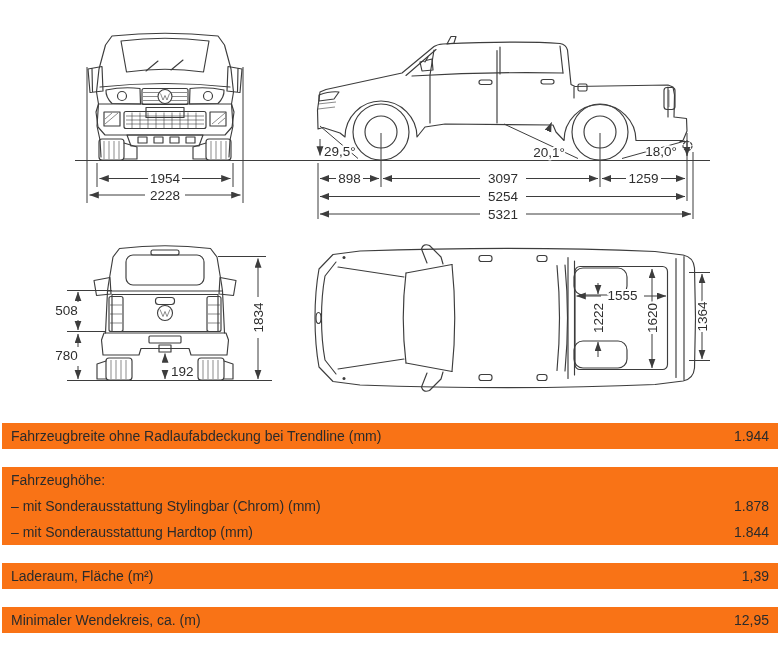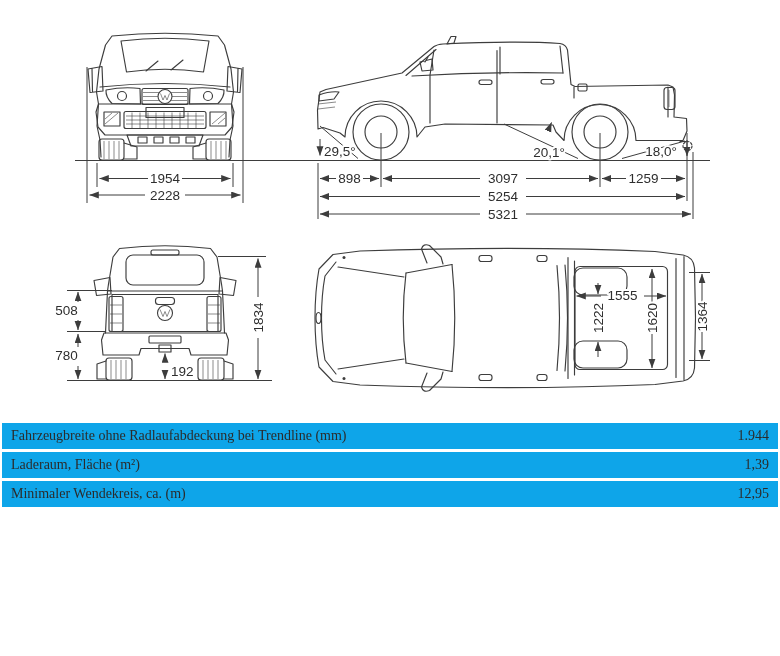--- a/index.html
+++ b/index.html
@@ -7,21 +7,21 @@
   .page{width:780px;height:656px;position:relative;}
   .diagram-wrap{width:780px;height:422px;position:relative;}
   svg{display:block;}
   svg .art{fill:none;stroke:#3d3d3d;stroke-width:1.15;stroke-linejoin:round;stroke-linecap:round;}
   svg .thin{fill:none;stroke:#3d3d3d;stroke-width:.6;}
   svg .dimline{fill:none;stroke:#3d3d3d;stroke-width:1;}
   svg .fillshape{fill:#3d3d3d;stroke:none;}
   svg .dim{font:13.5px "Liberation Sans",sans-serif;fill:#2e2e2e;
     paint-order:stroke;stroke:#ffffff;stroke-width:4px;stroke-linejoin:round;}
   .spec-table{margin:1px 2px 0 2px;}
-  .band{background:#0ea5e9;margin-bottom:3px;font-family:Liberation Serif, serif;}
+  .band{background:#f97316;margin-bottom:18px;}
   .band .line{display:flex;height:26px;line-height:26px;padding:0 9px;
     font-size:14px;color:#2b2b2b;}
   .band .lab{flex:1;white-space:nowrap;overflow:hidden;}
   .band .val{text-align:center;white-space:nowrap;}
 </style>
 </head>
 <body>
 
 <div class="page">
   <div class="diagram-wrap">
@@ -236,20 +236,32 @@
   </div>
 
   <div class="spec-table">
       <div class="band">
         <div class="line">
           <span class="lab">Fahrzeugbreite ohne Radlaufabdeckung bei Trendline (mm)</span>
           <span class="val">1.944</span>
         </div>
       </div>
       <div class="band">
+        <div class="line">
+          <span class="lab">Fahrzeughöhe:</span>
+          <span class="val"></span>
+        </div>
+        <div class="line">
+          <span class="lab">– mit Sonderausstattung Stylingbar (Chrom) (mm)</span>
+          <span class="val">1.878</span>
+        </div>
+        <div class="line">
+          <span class="lab">– mit Sonderausstattung Hardtop (mm)</span>
+          <span class="val">1.844</span>
+        </div>
       </div>
       <div class="band">
         <div class="line">
           <span class="lab">Laderaum, Fläche (m²)</span>
           <span class="val">1,39</span>
         </div>
       </div>
       <div class="band">
         <div class="line">
           <span class="lab">Minimaler Wendekreis, ca. (m)</span>

